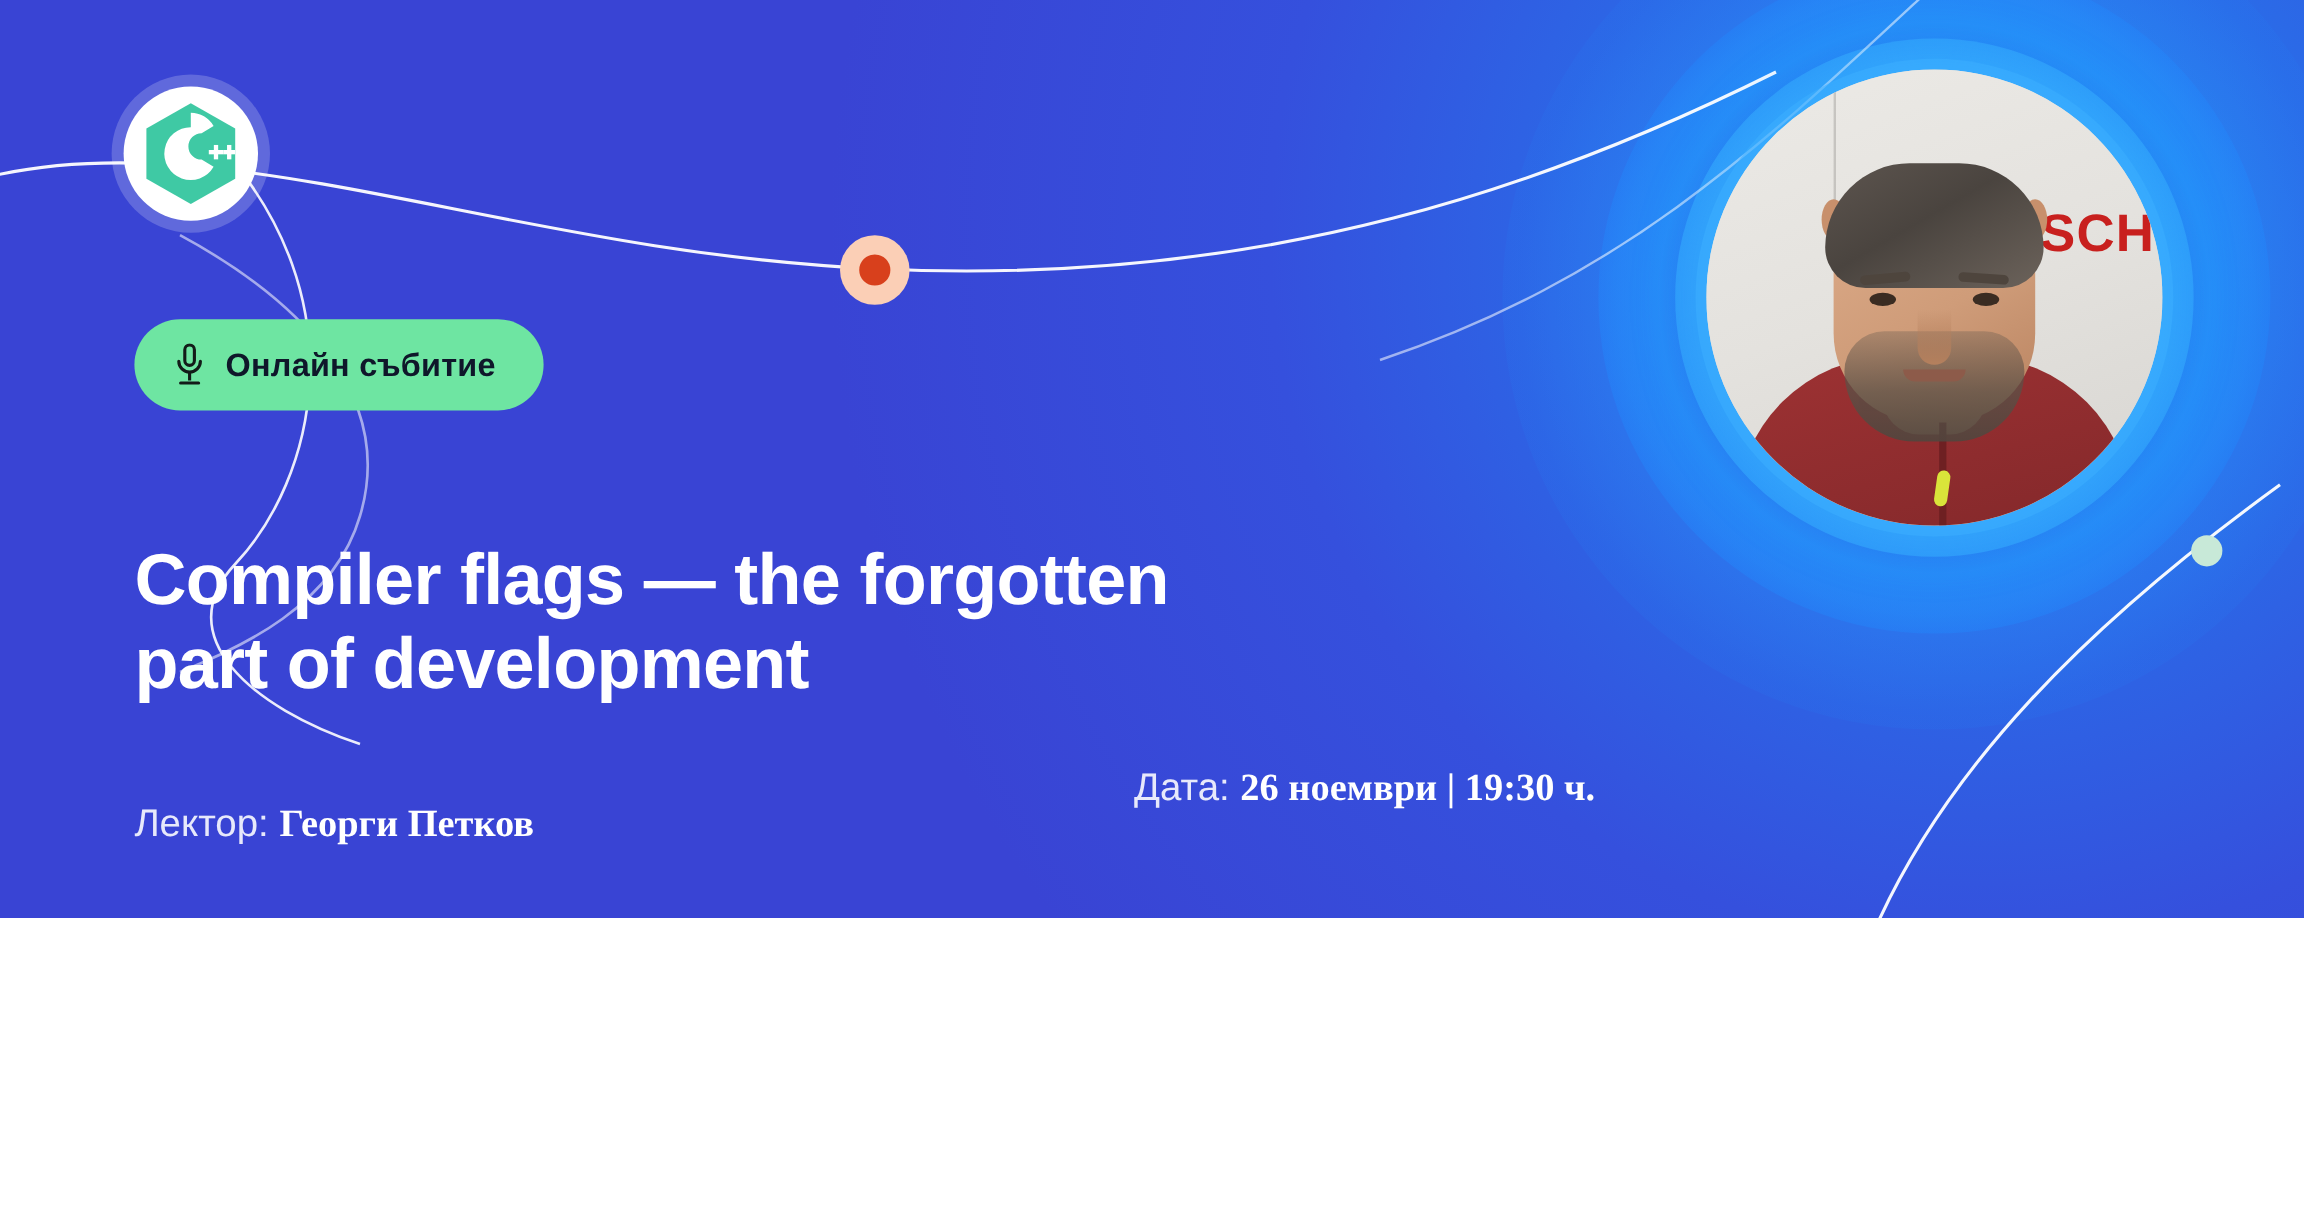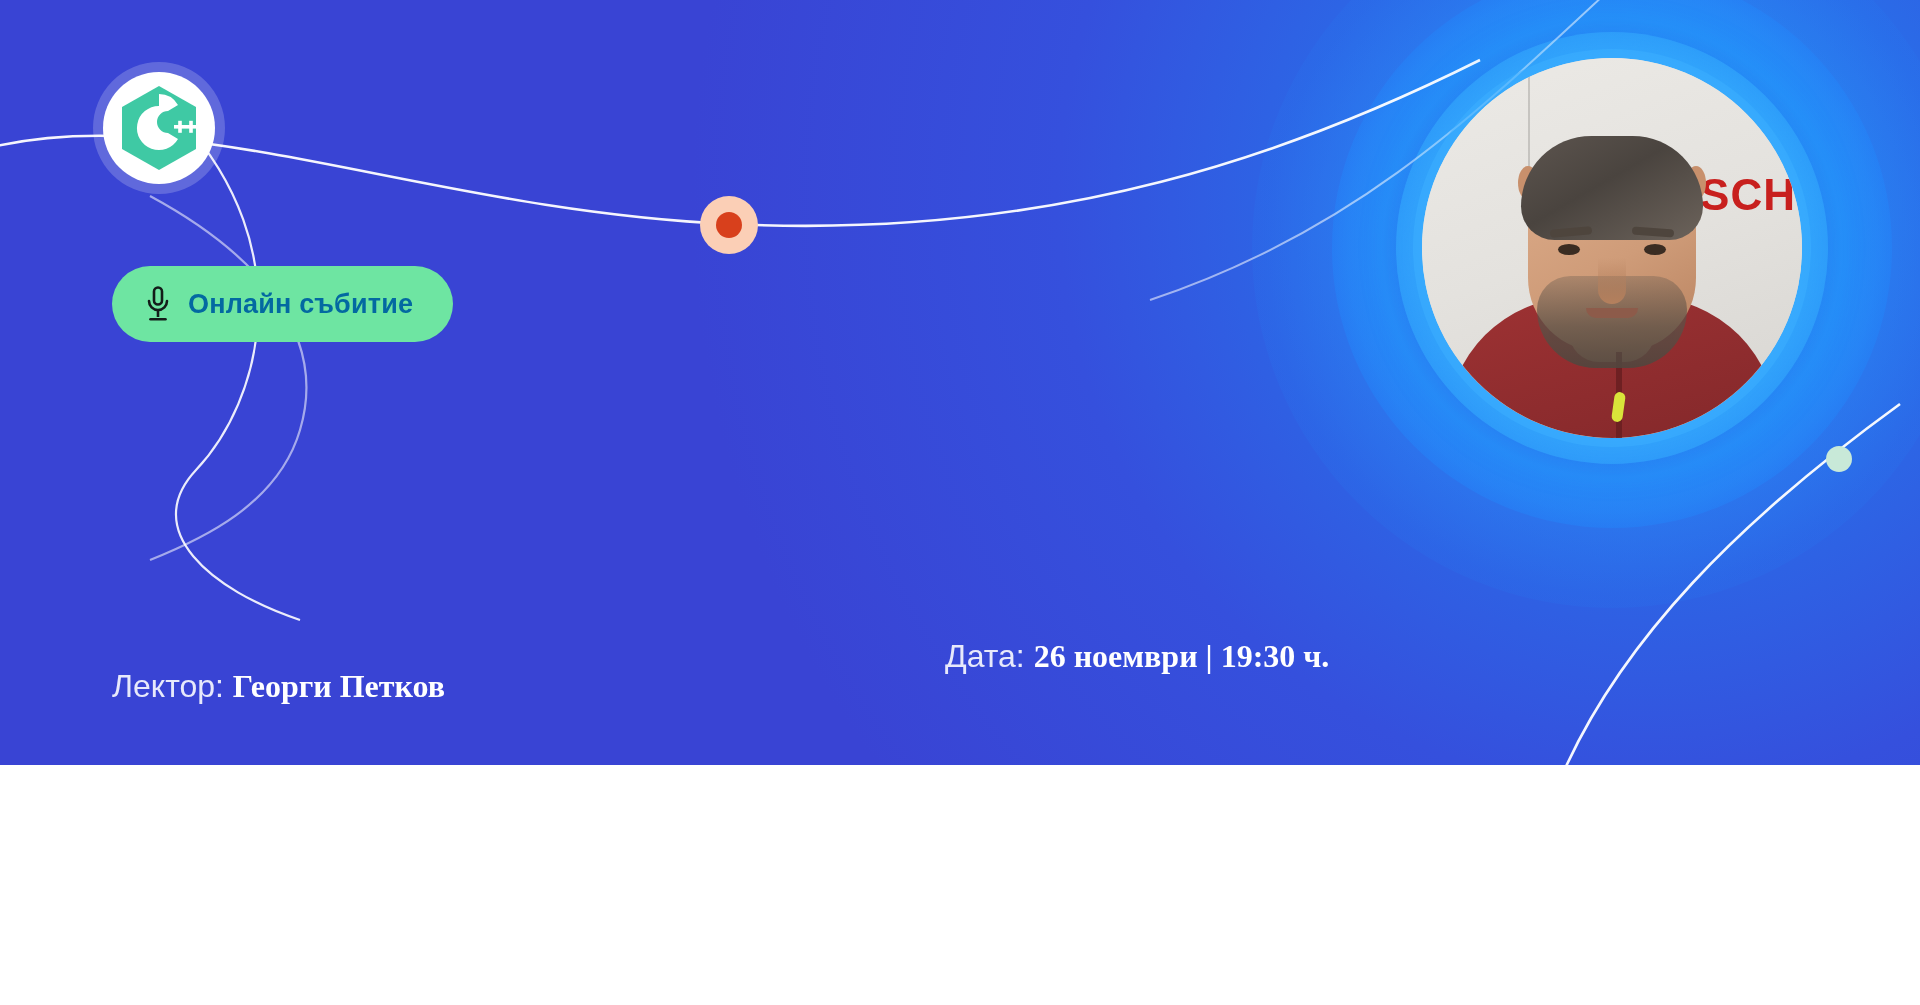--- a/index.html
+++ b/index.html
@@ -198,21 +198,21 @@
   .pill {
     position:absolute; left:112px; top:266px;
     height:76px;
     padding:0 40px 0 34px;
     border-radius:40px;
     background:#6ee5a2;
     display:flex; align-items:center; gap:18px;
   }
   .pill-label {
     font-family:"Liberation Sans", sans-serif;
-    font-weight:bold; font-size:27px; color:#0369a1;
+    font-weight:bold; font-size:27px; color:#0f172a;
     letter-spacing:0.2px;
   }
 
   
   .headline {
     position:absolute; left:112px; top:448px;
     width:1100px;
     font-family:"Liberation Sans", sans-serif;
     font-weight:bold;
     font-size:60px;
@@ -307,20 +307,24 @@
     <div class="pill">
       <svg width="24" height="36" viewBox="0 0 24 36">
         <rect x="8" y="1.5" width="8" height="17" rx="4" fill="none" stroke="#131c19" stroke-width="2.6"></rect>
         <path d="M 3 15 a 9 9 0 0 0 18 0" fill="none" stroke="#131c19" stroke-width="2.6" stroke-linecap="round"></path>
         <line x1="12" y1="24" x2="12" y2="31" stroke="#131c19" stroke-width="2.6"></line>
         <line x1="4.5" y1="33.2" x2="19.5" y2="33.2" stroke="#131c19" stroke-width="2.6" stroke-linecap="round"></line>
       </svg>
       <span class="pill-label">Онлайн събитие</span>
     </div>
 
+    <div class="headline">
+      <div>Compiler flags — the forgotten</div>
+      <div>part of development</div>
+    </div>
 
     <div class="meta-speaker">
       <span class="meta-label">Лектор:</span>
       <span class="meta-value">Георги Петков</span>
     </div>
     <div class="meta-date">
       <span class="meta-label">Дата:</span>
       <span class="meta-value">26 ноември | 19:30 ч.</span>
     </div>
 

